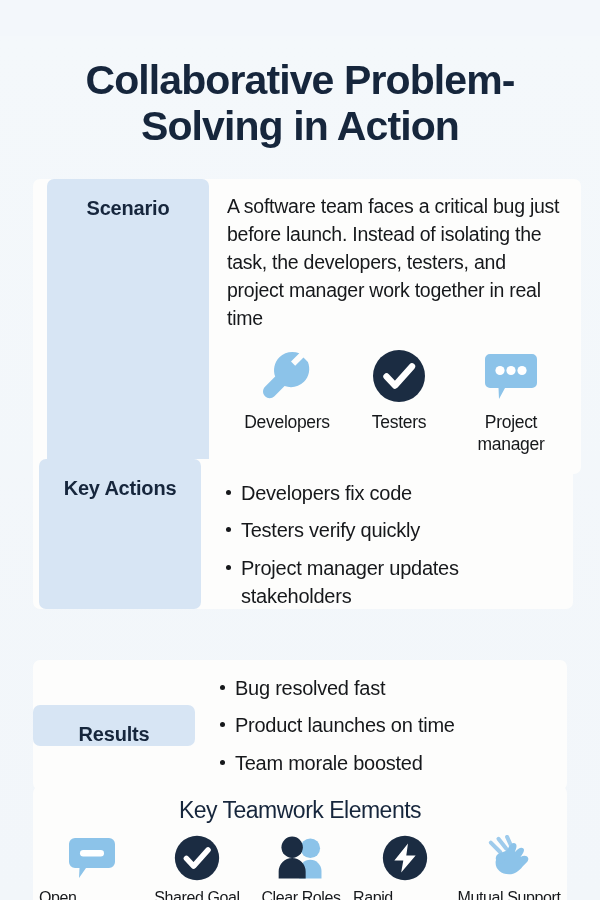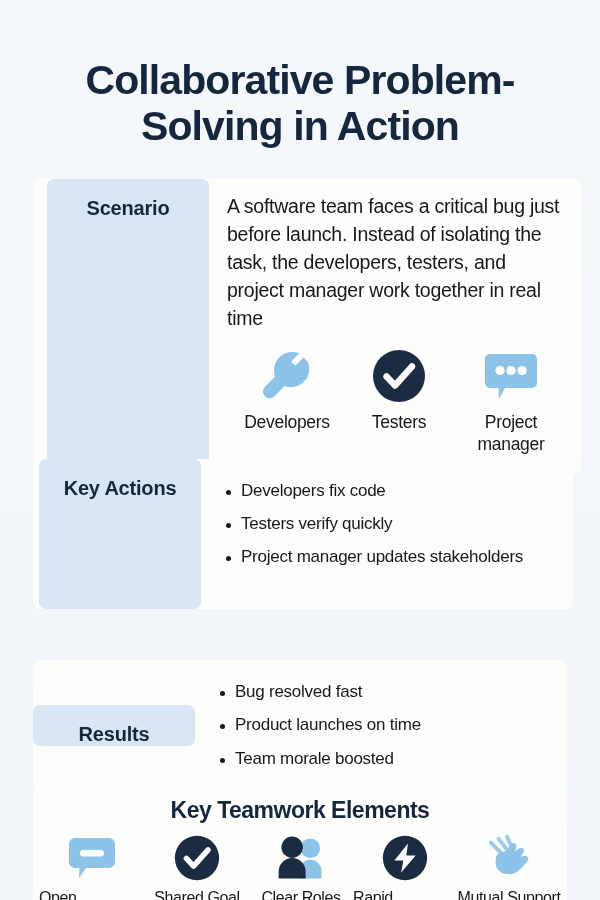--- a/index.html
+++ b/index.html
@@ -76,21 +76,21 @@
     margin: 0;
   }
 
   ul.bullets {
     margin: 6px 0 0 0;
     padding-left: 22px;
     list-style: none;
   }
   ul.bullets li {
     color: #16181b;
-    font-size: 17px;
+    font-size: 20px;
     line-height: 1.42;
     letter-spacing: -0.25px;
     margin-bottom: 9px;
     position: relative;
   }
   ul.bullets li::before {
     content: "";
     position: absolute;
     left: -15px;
     top: 11px;
@@ -136,21 +136,21 @@
     height: 140px;
     background: #fdfdfc;
     border-radius: 7px;
     overflow: hidden;
   }
   .panel-title {
     margin-top: 11px;
     text-align: center;
     color: #16263c;
     font-size: 23px;
-    font-weight: bold;
+    font-weight: normal;
     letter-spacing: -0.5px;
   }
   .elements {
     display: flex;
     margin-top: 8px;
     padding: 0 6px;
   }
   .element {
     flex: 1 1 0;
     display: flex;

